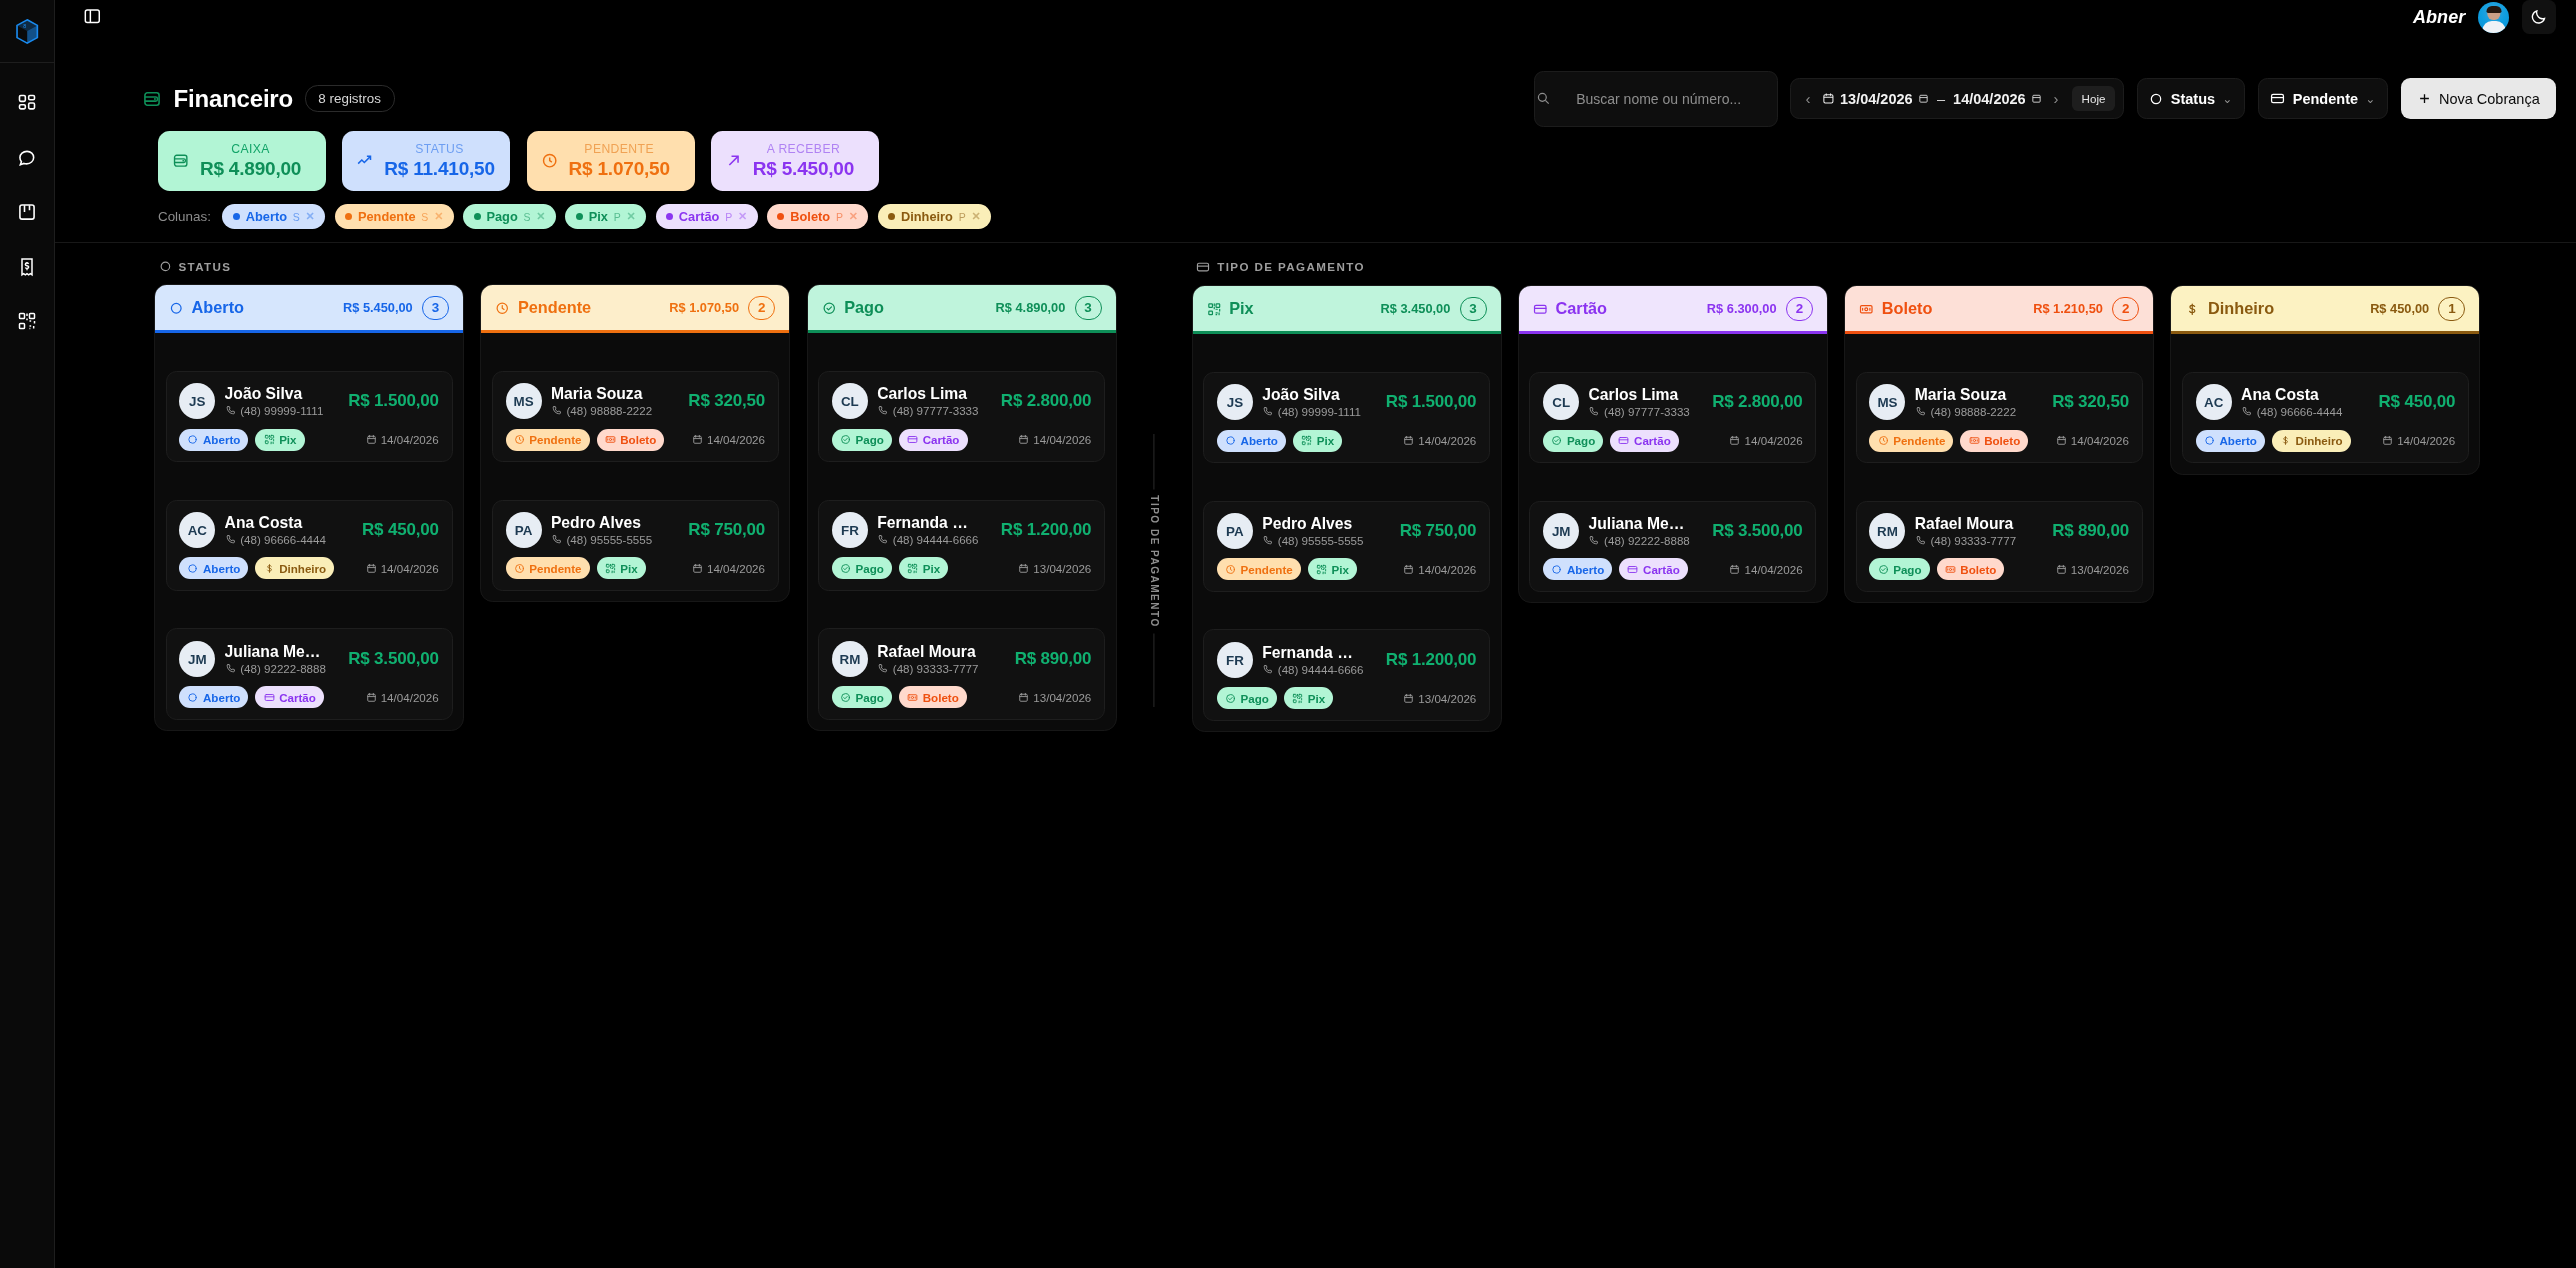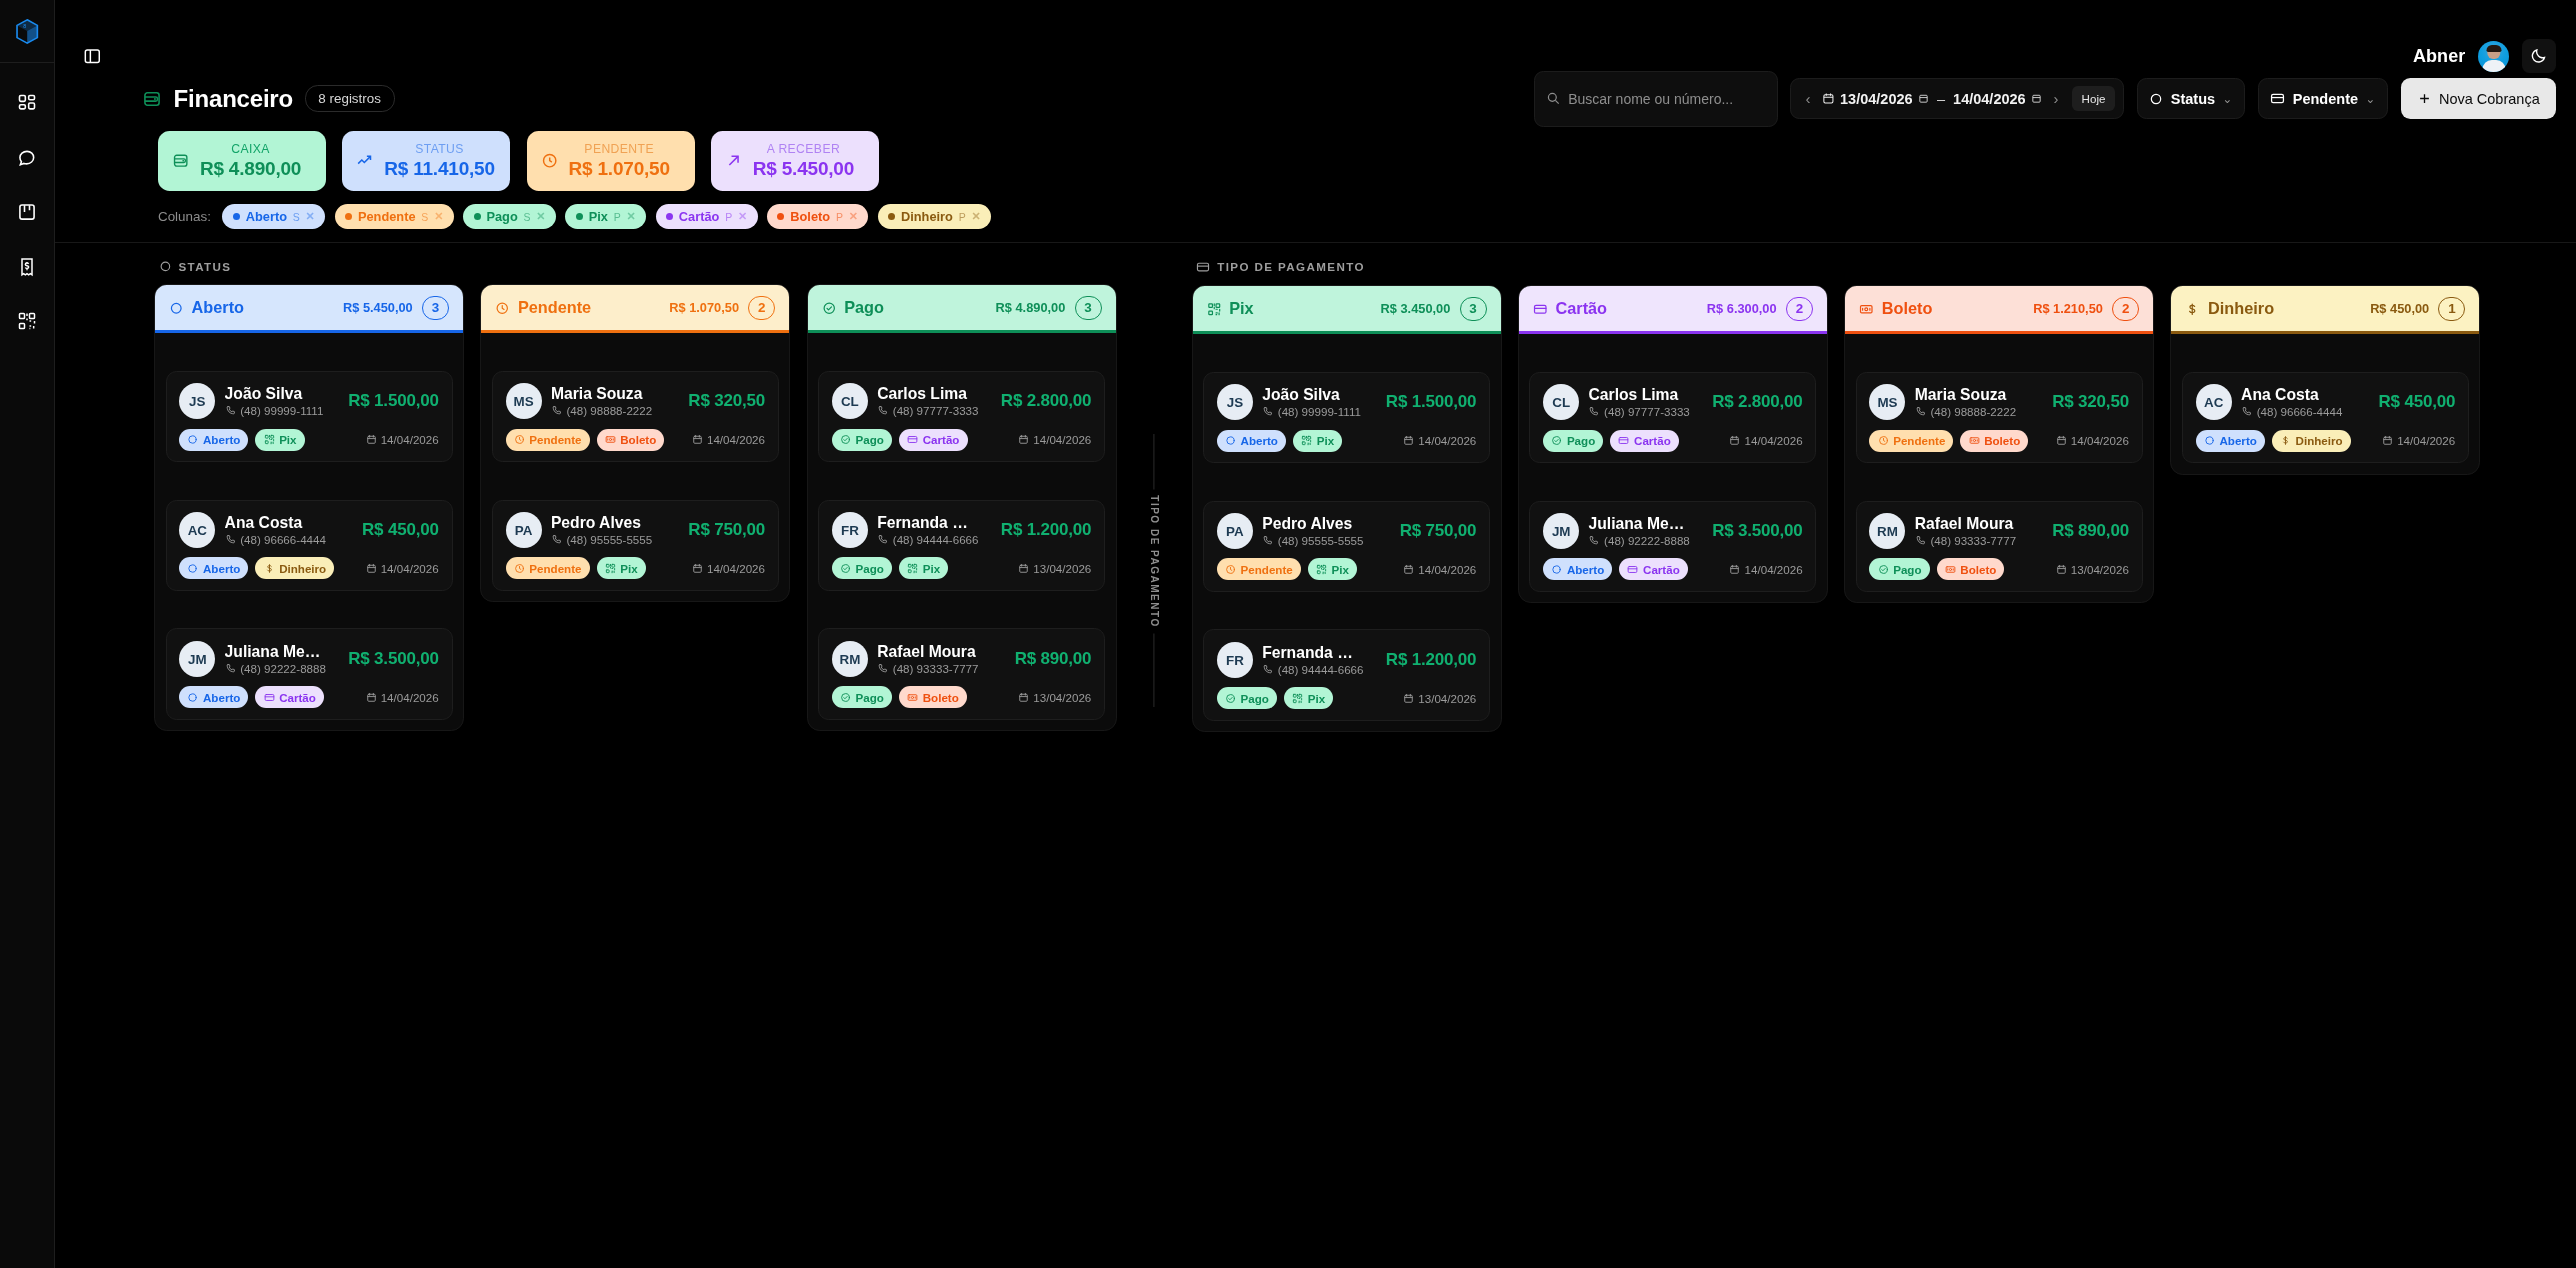--- a/index.html
+++ b/index.html
@@ -29,22 +29,22 @@
     width: 36px; height: 36px; border-radius: 7px;
     display: flex; align-items: center; justify-content: center;
     cursor: pointer;
   }
 
   
   .main { flex: 1; position: relative; height: 1268px; }
 
   
   .topbar {
-    height: 73px; display: flex; align-items: flex-end;
-    padding: 0 20px 0 21px; justify-content: space-between;
+    height: 73px; display: flex; align-items: flex-start;
+    padding: 0 20px 0 21px; justify-content: space-between; font-style: italic;
   }
   .toggle-btn {
     width: 33px; height: 33px; border-radius: 5.8px;
     display: flex; align-items: center; justify-content: center; cursor: pointer;
   }
   .topbar-right { display: flex; align-items: center; gap: 12.8px; }
   .user-name { color: #ffffff; font-size: 18px; font-weight: 700; letter-spacing: 0.1px; }
   .avatar-img {
     width: 31px; height: 31px; border-radius: 50%;
     background: radial-gradient(circle at 50% 32%, #3aa6dd 0%, #0e9ee0 48%, #0b8fd2 100%);
@@ -77,22 +77,22 @@
   }
   .title-wrap { display: flex; align-items: center; gap: 11.6px; }
   .page-title { color: #ffffff; font-size: 24px; font-weight: 700; letter-spacing: -0.2px; }
   .rec-badge {
     border: 1.2px solid #2b2b2b; border-radius: 12.8px; padding: 5.2px 12.8px;
     color: #d8d8d8; font-size: 13.4px;
   }
   .head-tools { display: flex; align-items: center; gap: 12.8px; }
   .search-box {
     width: 244px; height: 56px; border-radius: 9.3px; background: #0e0e0e;
-    border: 1.2px solid #1c1c1c; display: flex; align-items: center; gap: 8px;
-    padding: 0 11px;
+    border: 1.2px solid #1c1c1c; display: flex; align-items: center; gap: 26px;
+    padding: 0 1px;
   }
   .search-input {
     background: transparent; border: 0; outline: 0; color: #cfcfcf;
     font-size: 14px; font-family: "Liberation Sans", sans-serif; width: 192px;
   }
   .search-input::placeholder { color: #8e8e8e; }
   .date-box {
     height: 41px; border-radius: 9.3px; background: #0e0e0e; border: 1.2px solid #1c1c1c;
     display: flex; align-items: center; gap: 8.1px; padding: 0 8.1px 0 10.5px;
   }

